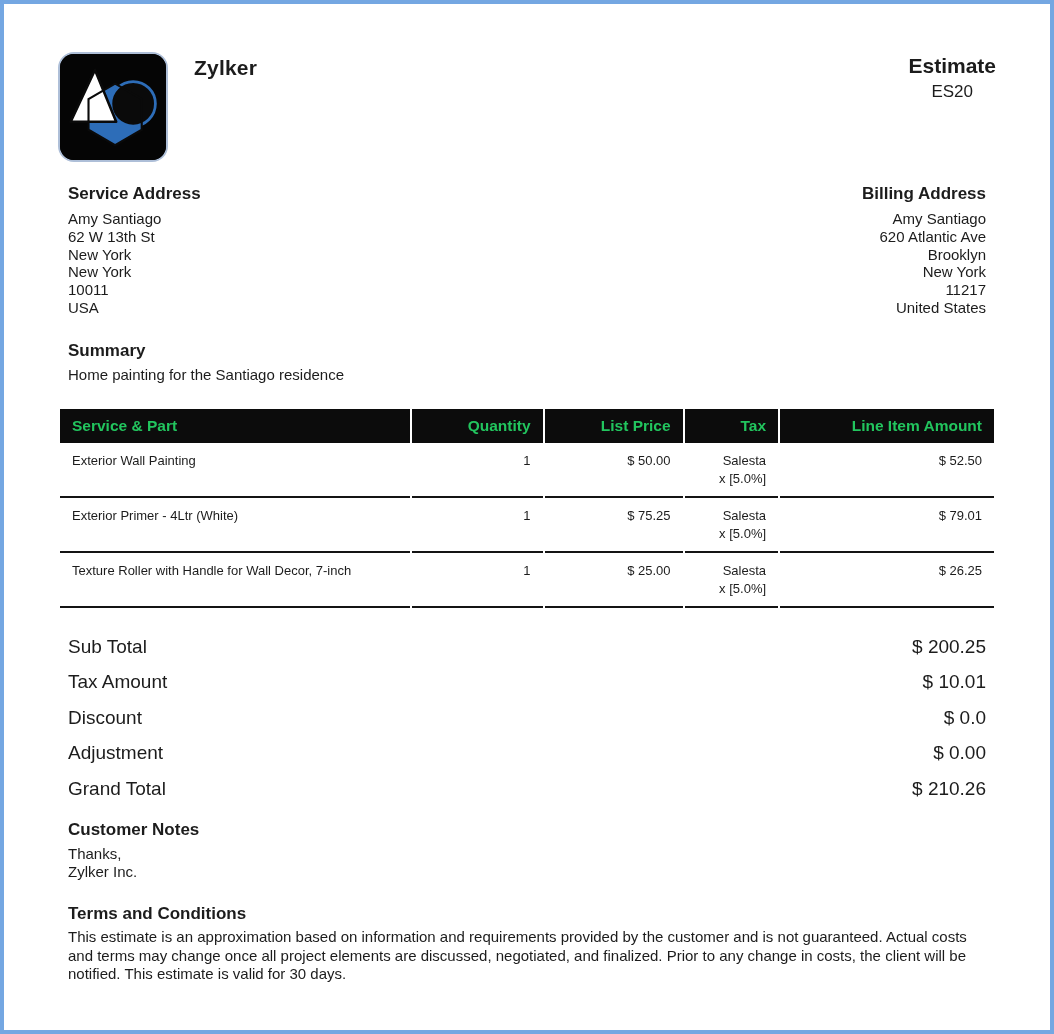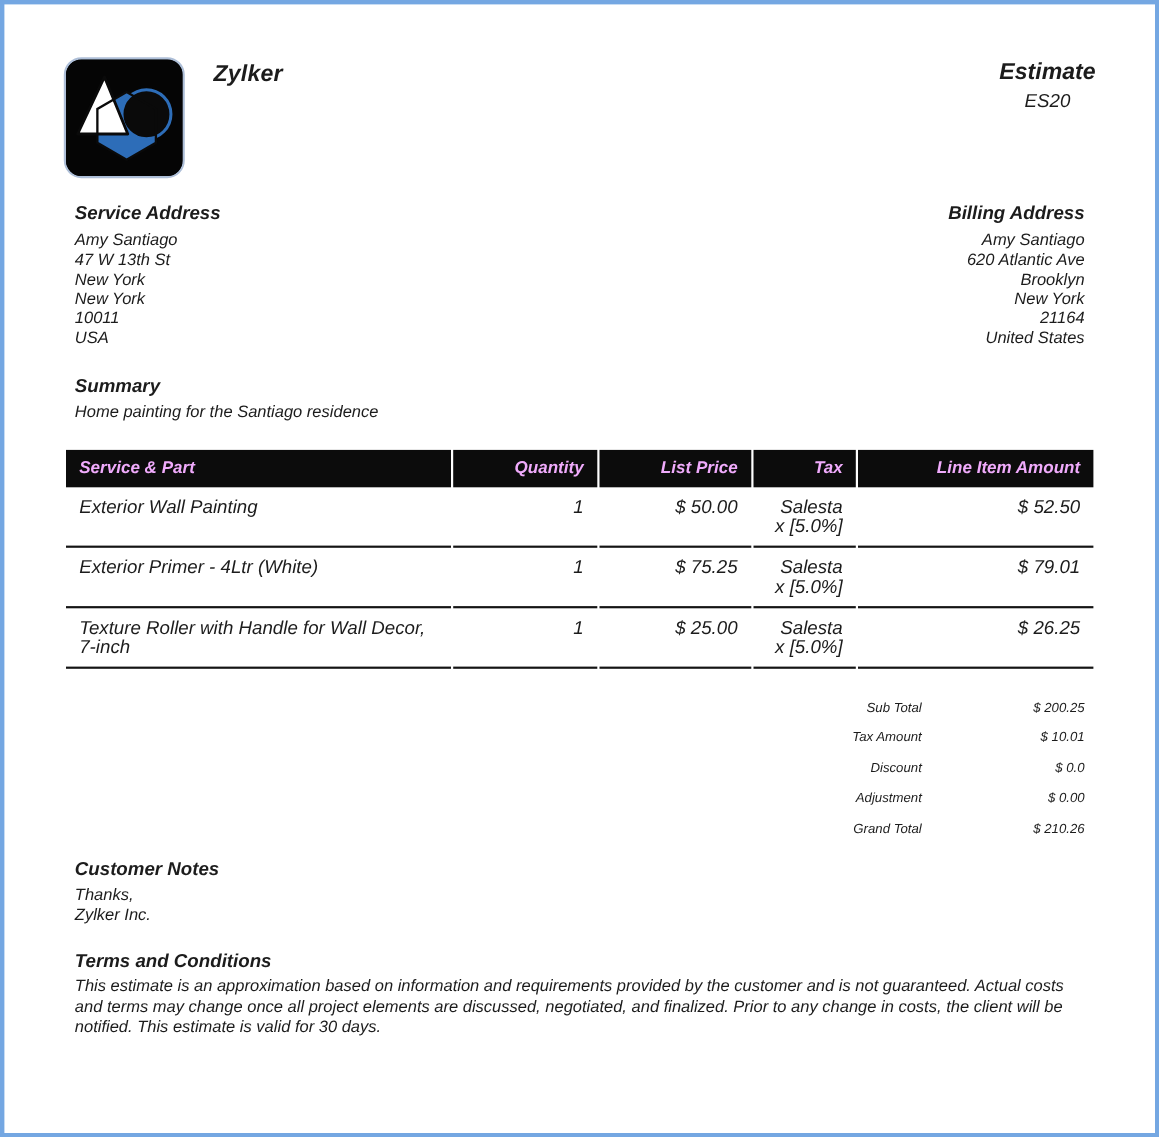--- a/index.html
+++ b/index.html
@@ -6,21 +6,21 @@
   html, body { margin: 0; padding: 0; }
   body {
     width: 1054px;
     height: 1034px;
     background: #ffffff;
     border: 4px solid #74a7e2;
     font-family: "Liberation Sans", sans-serif;
     color: #1c1c1c;
     overflow: hidden;
   }
-  .page { padding: 48px 54px 20px 54px; font-style: italic; }
+  .page { padding: 48px 54px 20px 54px; }
   .inset { margin: 0 10px; }
 
   
   .header-row { display: flex; justify-content: space-between; align-items: flex-start; }
   .brand { display: flex; align-items: flex-start; }
   .logo-box {
     width: 110px; height: 110px;
     border: 2px solid #aebfd8;
     border-radius: 16px;
     overflow: hidden;
@@ -46,42 +46,42 @@
   
   table.items {
     width: 100%;
     margin-top: 26px;
     border-collapse: separate;
     border-spacing: 2px 0;
     table-layout: fixed;
   }
   table.items th {
     background: #0c0c0c;
-    color: #f0abfc;
+    color: #22c55e;
     font-size: 15.5px;
     font-weight: bold;
     padding: 8px 12px;
     text-align: right;
     white-space: nowrap;
   }
   table.items th:first-child { text-align: left; }
   table.items td {
-    font-size: 17px;
+    font-size: 13px;
     padding: 9px 12px 8px 12px;
     vertical-align: top;
     text-align: right;
     border-bottom: 2px solid #141414;
     line-height: 18px;
   }
   table.items td:first-child { text-align: left; }
   .tax-line { line-height: 18px; }
 
   
   .totals { margin-top: 28px; }
-  .total-row { display: flex; justify-content: flex-end; margin-bottom: 13.5px; font-size: 12px; }
+  .total-row { display: flex; justify-content: space-between; margin-bottom: 13.5px; font-size: 19px; }
   .total-label { text-align: right; }
   .total-value { width: 148px; text-align: right; }
 
   
   .notes { margin-top: 20px; }
   .note-line { font-size: 15px; line-height: 17.8px; }
   .notes .section-heading { margin-bottom: 5px; }
   .terms { margin-top: 24px; }
   .terms-text { font-size: 15px; line-height: 18.5px; margin-top: 4px; }
 </style>
@@ -110,33 +110,33 @@
     <div class="doc-meta">
       <div class="doc-title">Estimate</div>
       <div class="doc-number">ES20</div>
     </div>
   </div>
 
   <div class="addresses inset">
     <div class="service">
       <div class="addr-heading">Service Address</div>
       <div class="addr-line">Amy Santiago</div>
-      <div class="addr-line">47 W 13th St</div>
+      <div class="addr-line">62 W 13th St</div>
       <div class="addr-line">New York</div>
       <div class="addr-line">New York</div>
       <div class="addr-line">10011</div>
       <div class="addr-line">USA</div>
     </div>
     <div class="billing">
       <div class="addr-heading">Billing Address</div>
       <div class="addr-line">Amy Santiago</div>
       <div class="addr-line">620 Atlantic Ave</div>
       <div class="addr-line">Brooklyn</div>
       <div class="addr-line">New York</div>
-      <div class="addr-line">21164</div>
+      <div class="addr-line">11217</div>
       <div class="addr-line">United States</div>
     </div>
   </div>
 
   <div class="summary inset">
     <div class="section-heading">Summary</div>
     <div class="summary-text">Home painting for the Santiago residence</div>
   </div>
 
   <table class="items">

